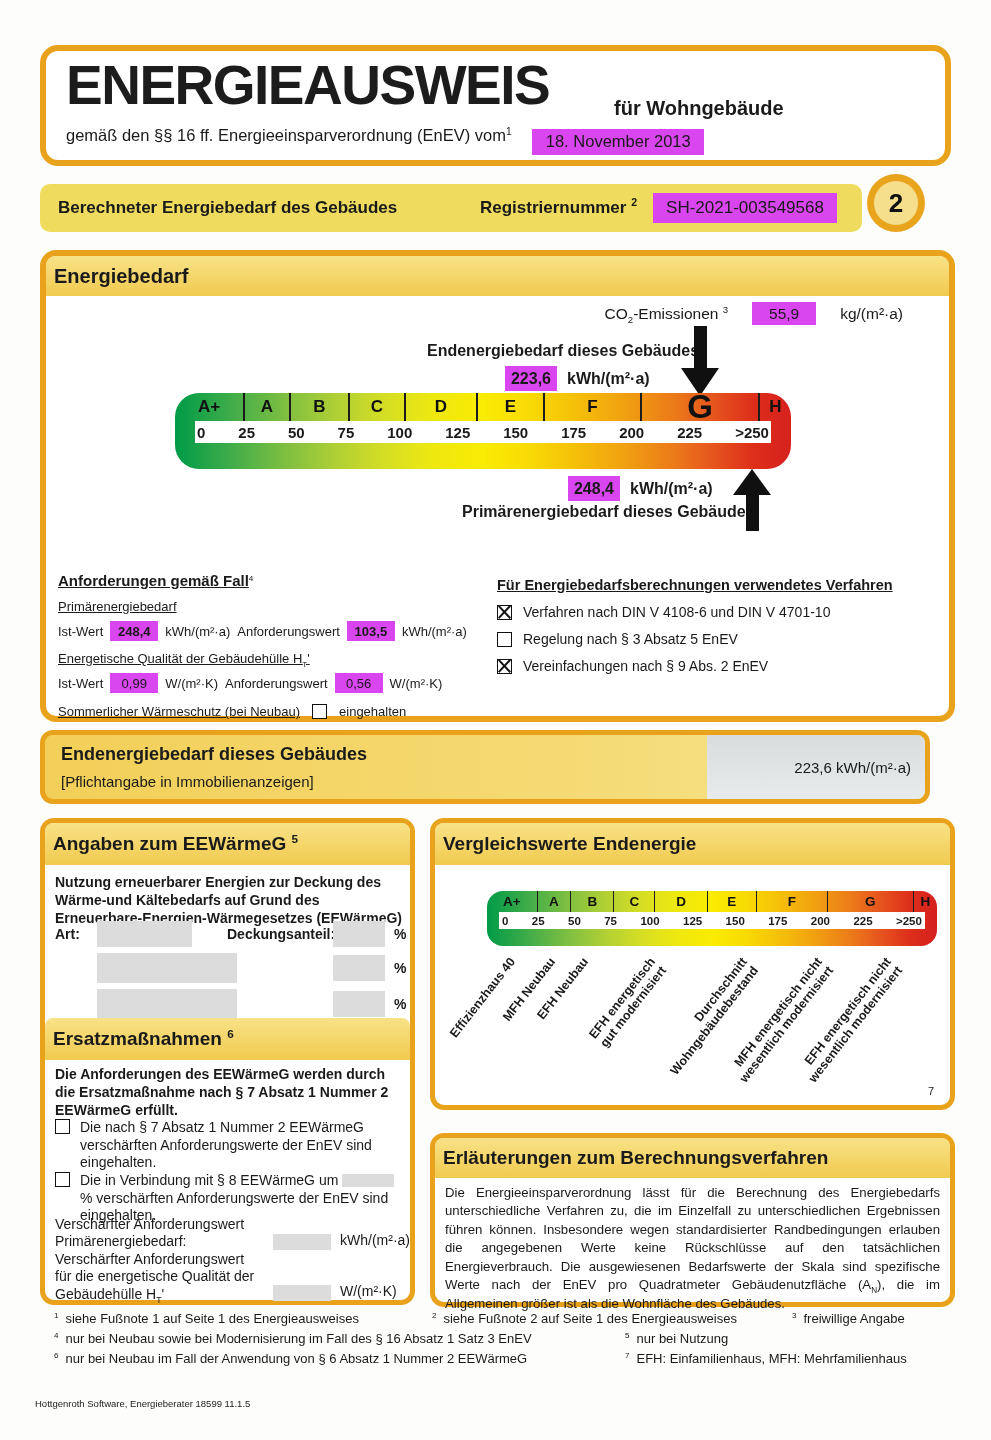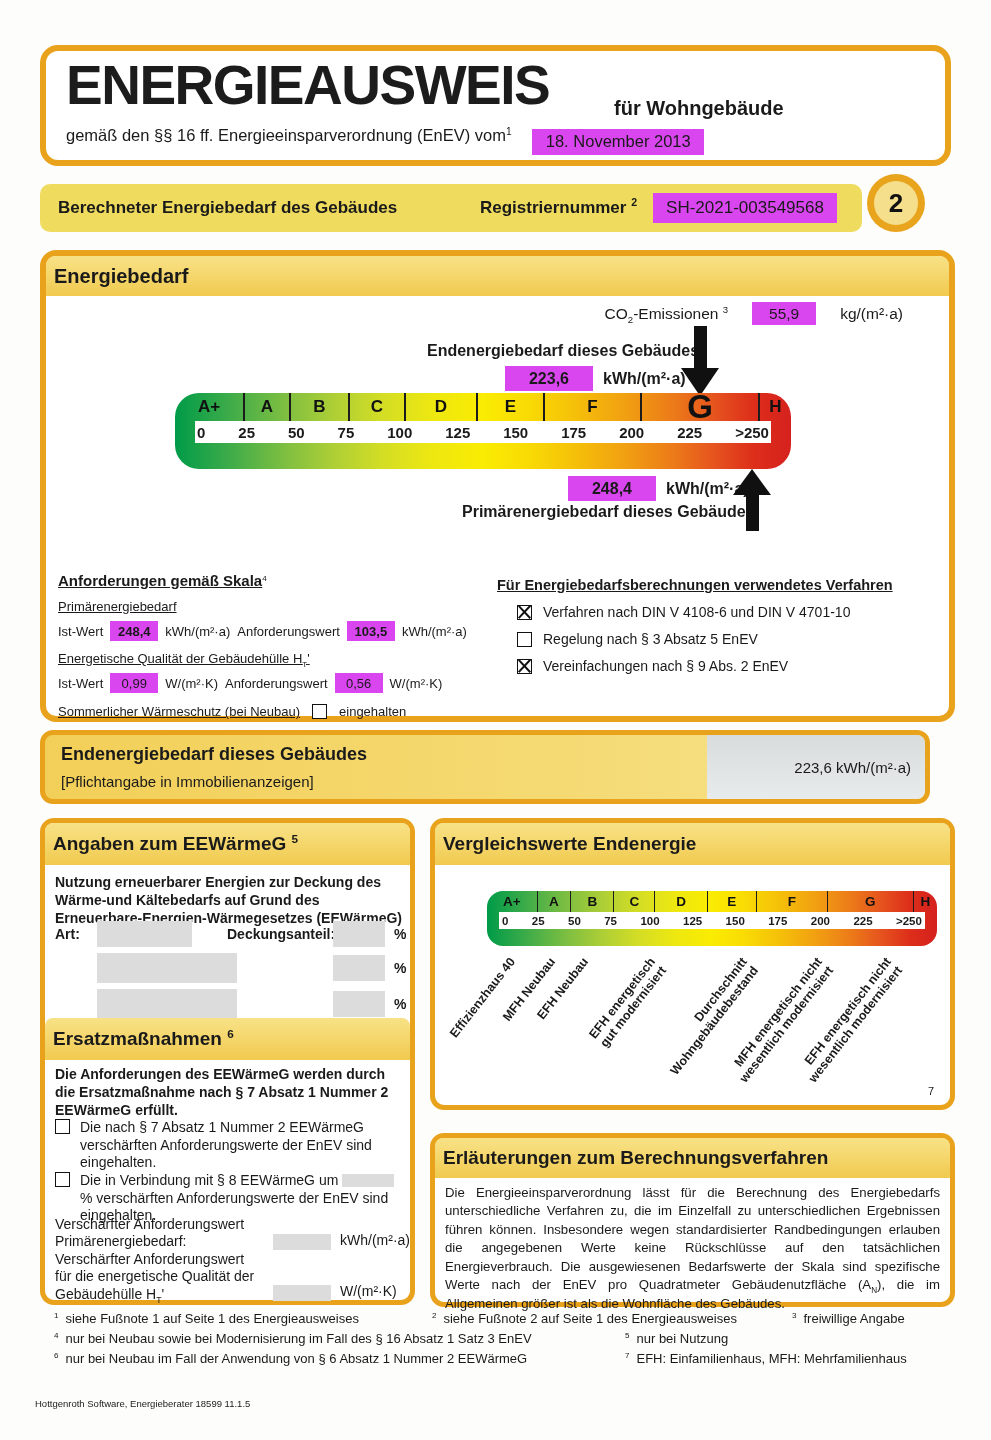--- a/index.html
+++ b/index.html
@@ -38,21 +38,21 @@
   .band-sm{height:42px;line-height:42px;font-size:19px;border-radius:8px 8px 0 0;}
 
   .main-panel{left:40px;top:250px;width:915px;height:472px;}
   .main-content{position:relative;width:100%;height:426px;}
 
   .co2-line{top:6px;right:46px;display:flex;align-items:center;gap:24px;font-size:15.5px;}
   .co2-box{width:64px;height:23px;font-size:15.5px;}
 
   .ende-label{left:381px;top:46px;font-size:16px;font-weight:bold;}
   .ende-row{left:459px;top:70px;display:flex;align-items:center;gap:10px;font-size:16px;font-weight:bold;}
-  .val-box{width:88px;height:25px;font-size:16px;font-weight:bold;}
+  .val-box{width:52px;height:25px;font-size:16px;font-weight:bold;}
 
   .arrow-down{left:635px;top:30px;width:38px;}
   .arrow-down .shaft{width:13px;height:42px;background:#101010;margin:0 auto;}
   .arrow-down .head{width:0;height:0;border-left:19px solid transparent;border-right:19px solid transparent;
                     border-top:28px solid #101010;}
   .arrow-up{left:687px;top:173px;width:38px;}
   .arrow-up .head{width:0;height:0;border-left:19px solid transparent;border-right:19px solid transparent;
                   border-bottom:26px solid #101010;}
   .arrow-up .shaft{width:13px;height:36px;background:#101010;margin:0 auto;}
 
@@ -83,21 +83,21 @@
   .anf .vb{width:48px;height:20px;font-size:13px;}
   .cb{width:13px;height:13px;border:1.6px solid #111;display:inline-block;position:relative;
       flex-shrink:0;box-sizing:content-box;background:#fff;}
   .cb.checked::before,.cb.checked::after{content:"";position:absolute;left:-15%;top:calc(50% - 1px);
       width:130%;height:2px;background:#111;}
   .cb.checked::before{transform:rotate(47deg);}
   .cb.checked::after{transform:rotate(-47deg);}
 
   .verf{left:451px;top:281px;width:450px;font-size:14px;}
   .verf .t1{font-size:14.5px;font-weight:bold;text-decoration:underline;}
-  .verf .item{display:flex;align-items:center;gap:11px;margin-top:11px;margin-left:20px;}
+  .verf .item{display:flex;align-items:center;gap:11px;margin-top:11px;}
   .verf .item:first-of-type{margin-top:18px;}
 
   
   .banner{left:40px;top:730px;width:890px;height:74px;border:5px solid #e9a21b;border-radius:13px;
           box-sizing:border-box;background:linear-gradient(90deg,#f2cf58 0%,#f5da74 60%,#f7e halt 100%);
           background:linear-gradient(90deg,#f2cf58 0%,#f5da74 60%,#f7e590 100%);}
   .banner-title{left:16px;top:9px;font-size:18px;font-weight:bold;}
   .banner-sub{left:16px;top:38px;font-size:15px;}
   .banner-val{right:0;top:0;bottom:0;width:218px;border-radius:0 8px 8px 0;
               background:linear-gradient(180deg,#d8dcdc,#e7ebeb);display:flex;align-items:center;
@@ -213,21 +213,21 @@
         <span class="vbox val-box">248,4</span>
         <span>kWh/(m²·a)</span>
       </div>
       <div class="abs prim-label">Primärenergiebedarf dieses Gebäudes</div>
       <div class="abs arrow-up">
         <div class="head"></div>
           <div class="shaft"></div>
       </div>
 
       <div class="abs anf">
-        <div><span class="t1">Anforderungen gemäß Skala</span><sup>4</sup></div>
+        <div><span class="t1">Anforderungen gemäß Fall</span><sup>4</sup></div>
         <div class="sect">Primärenergiebedarf</div>
         <div class="row">
           <span>Ist-Wert</span>
           <span class="vbox vb b">248,4</span>
           <span>kWh/(m²·a)</span>
           <span>Anforderungswert</span>
           <span class="vbox vb b">103,5</span>
           <span>kWh/(m²·a)</span>
         </div>
         <div class="sect"><span>Energetische Qualität der Gebäudehülle H</span><sub>T</sub><span>'</span></div>

